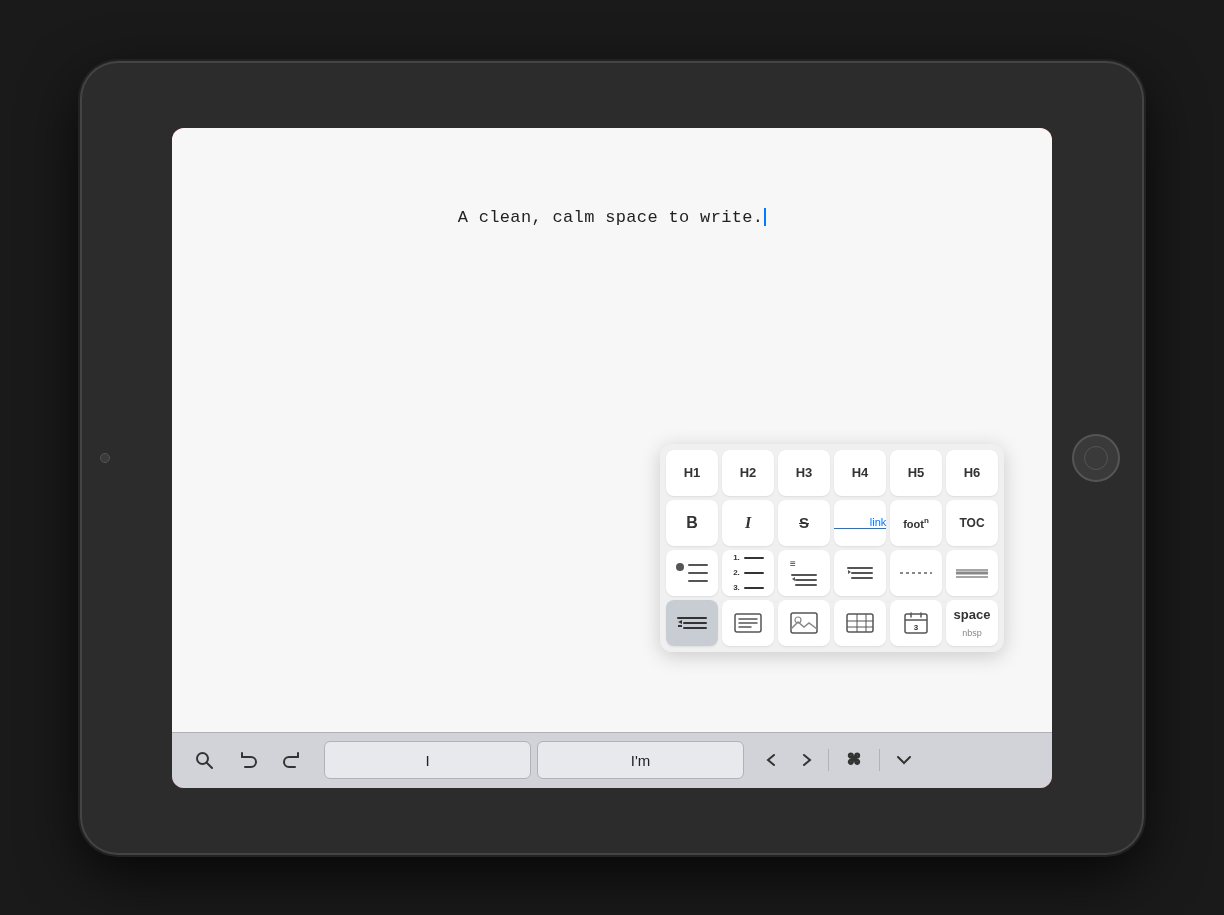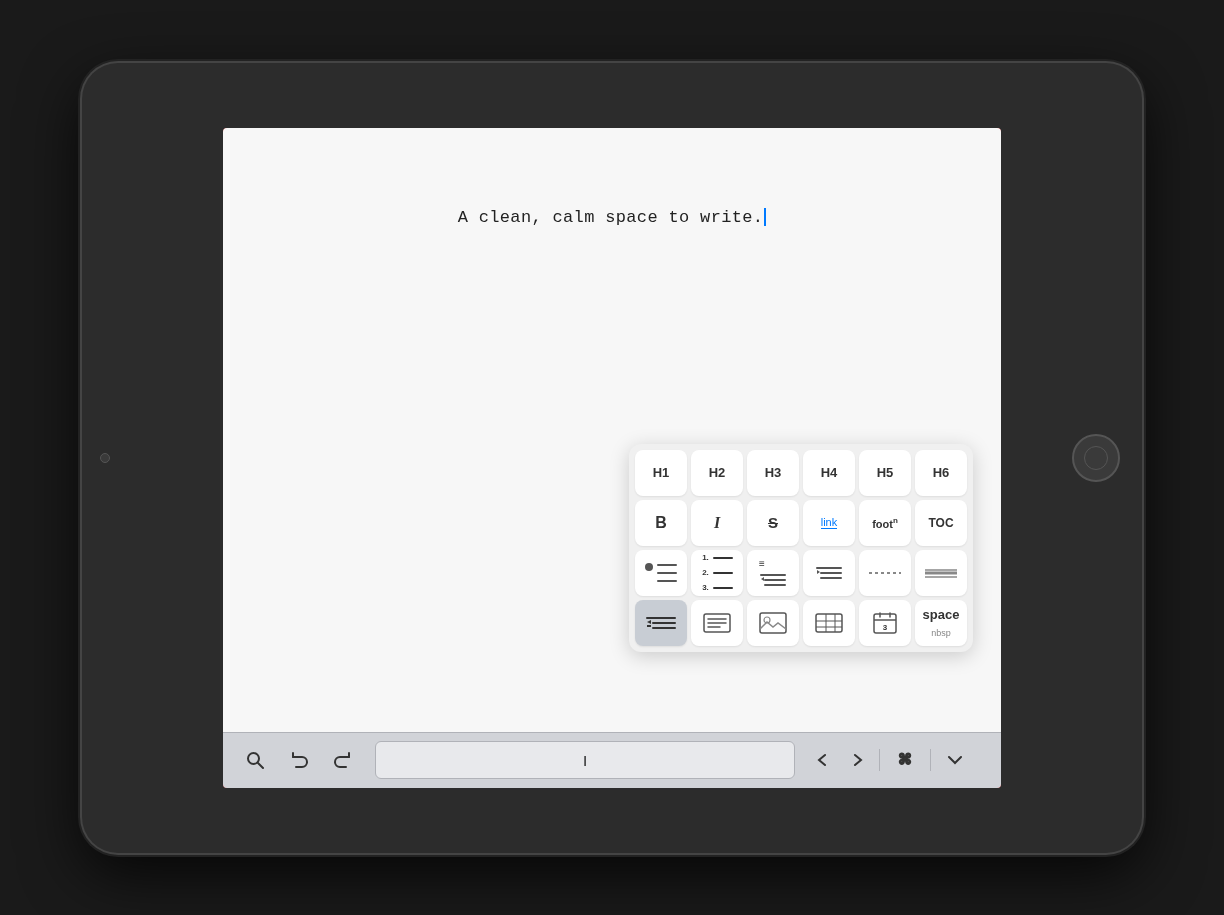--- a/index.html
+++ b/index.html
@@ -58,24 +58,24 @@
     }
     .tablet-home::after {
       content: '';
       width: 22px;
       height: 22px;
       border-radius: 50%;
       border: 1.5px solid #555;
     }
 
     .tablet-screen {
-      width: 778px;
+      width: 880px;
       height: 660px;
       background: #ef4444;
-      border-radius: 4px;
+      border-radius: 12px;
       overflow: hidden;
       display: flex;
       flex-direction: column;
       position: relative;
     }
 
     
     .writing-area {
       flex: 1;
       background: #f7f7f7;
@@ -104,21 +104,21 @@
     }
     @keyframes blink {
       0%, 100% { opacity: 1; }
       50% { opacity: 0; }
     }
 
     
     .format-toolbar {
       position: absolute;
       bottom: 80px;
-      right: 28px;
+      right: 48px;
       background: #f0f0f0;
       border-radius: 12px;
       padding: 6px;
       box-shadow: 0 4px 20px rgba(0,0,0,0.18);
       display: grid;
       grid-template-columns: repeat(6, 52px);
       grid-template-rows: repeat(4, 46px);
       gap: 4px;
     }
 
@@ -158,20 +158,21 @@
 
     .fmt-btn .btn-label.strike-style {
       text-decoration: line-through;
     }
 
     .fmt-btn .btn-label.link-style {
       font-weight: 400;
       font-size: 11px;
       color: #007aff;
       border-bottom: 1px solid #007aff;
+      padding-left: 36px;
     }
 
     .fmt-btn .btn-label.foot-style {
       font-size: 11px;
     }
 
     .fmt-btn .btn-label.foot-style sup {
       font-size: 8px;
     }
 
@@ -504,20 +505,23 @@
         <svg width="20" height="20" viewBox="0 0 20 20" fill="none" stroke="#333" stroke-width="2" stroke-linecap="round" stroke-linejoin="round">
           <path d="M16 7H7a5 5 0 0 0 0 10h6"></path>
           <polyline points="16,3 16,7 12,7"></polyline>
         </svg>
       </button>
 
       <div class="toolbar-suggestions-group">
         <button class="toolbar-suggestion">
           <span>I</span>
         </button>
+        <button class="toolbar-suggestion">
+          <span>I'm</span>
+        </button>
       </div>
 
       <div class="toolbar-right">
         <button class="chevron-btn">
           <svg width="16" height="20" viewBox="0 0 16 20" fill="none" stroke="#333" stroke-width="2" stroke-linecap="round">
             <polyline points="10,5 4,10 10,15"></polyline>
           </svg>
         </button>
         <button class="chevron-btn">
           <svg width="16" height="20" viewBox="0 0 16 20" fill="none" stroke="#333" stroke-width="2" stroke-linecap="round">

